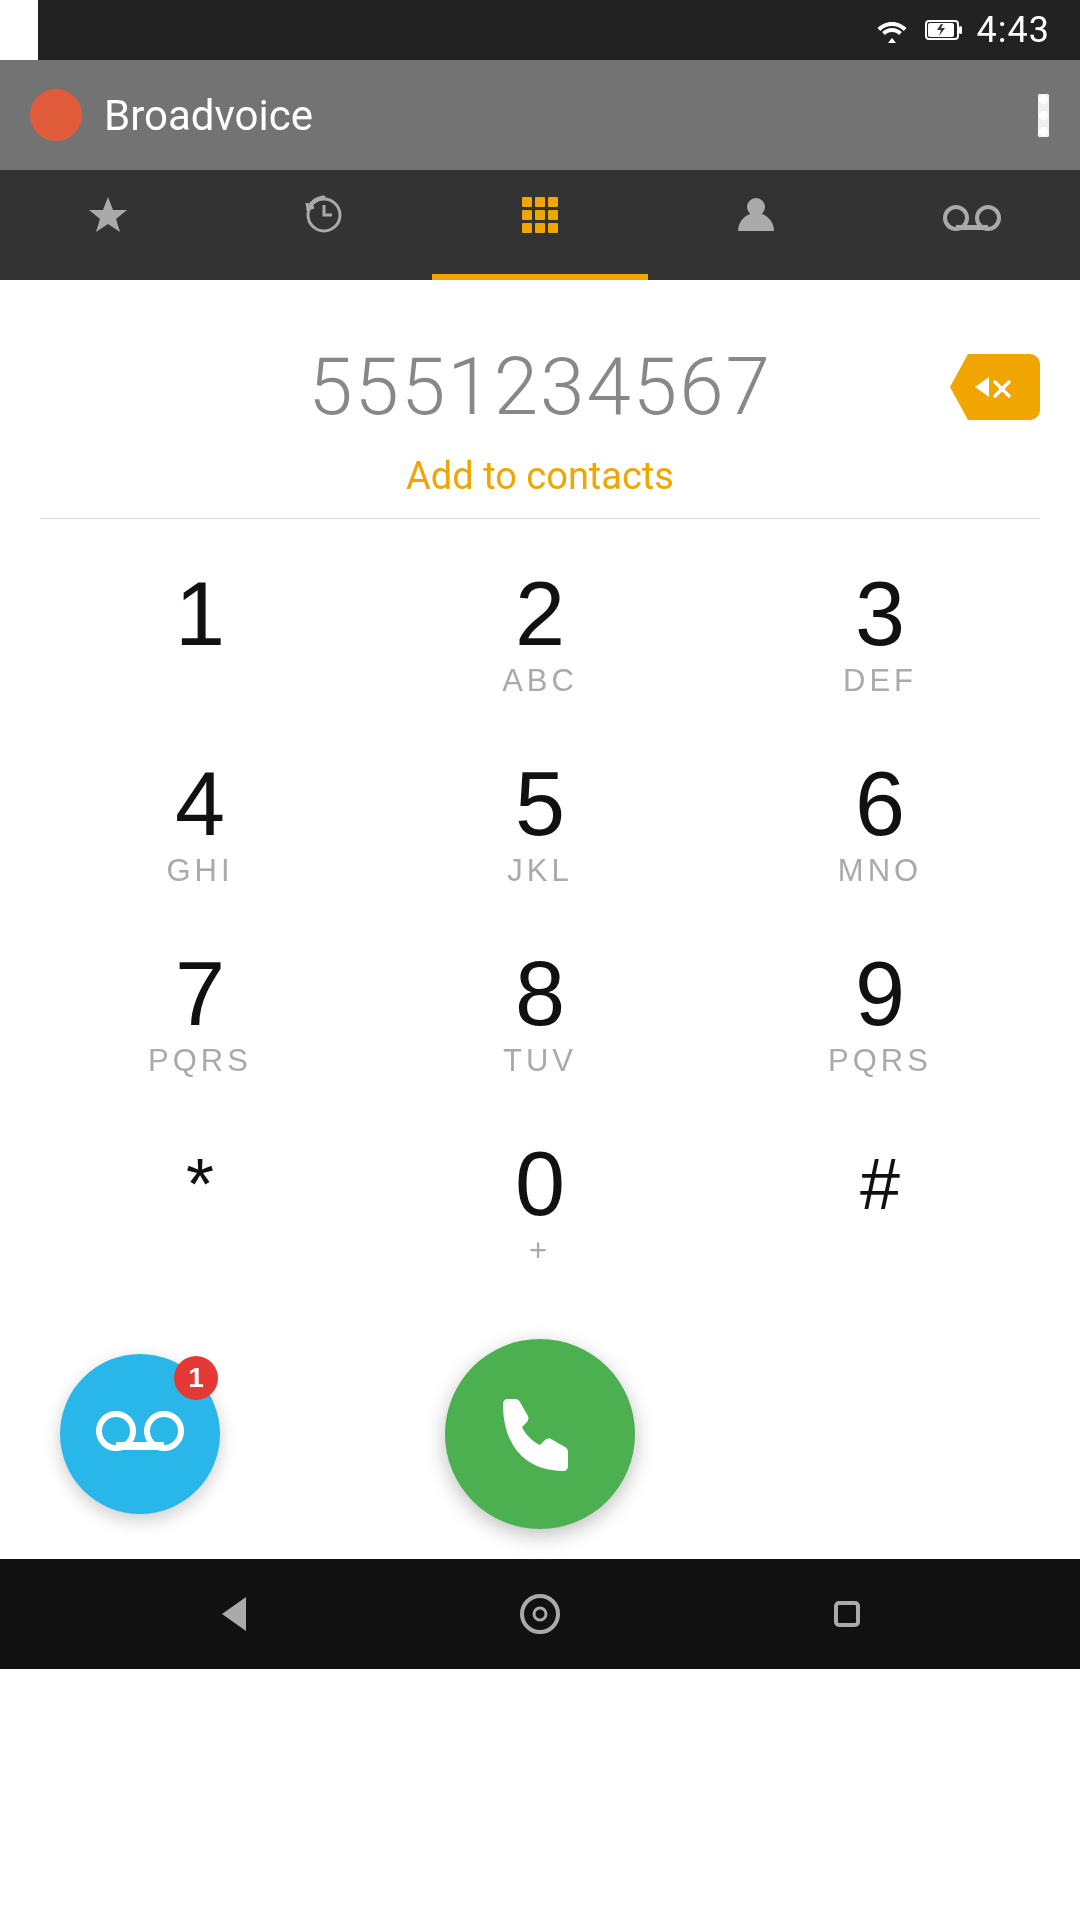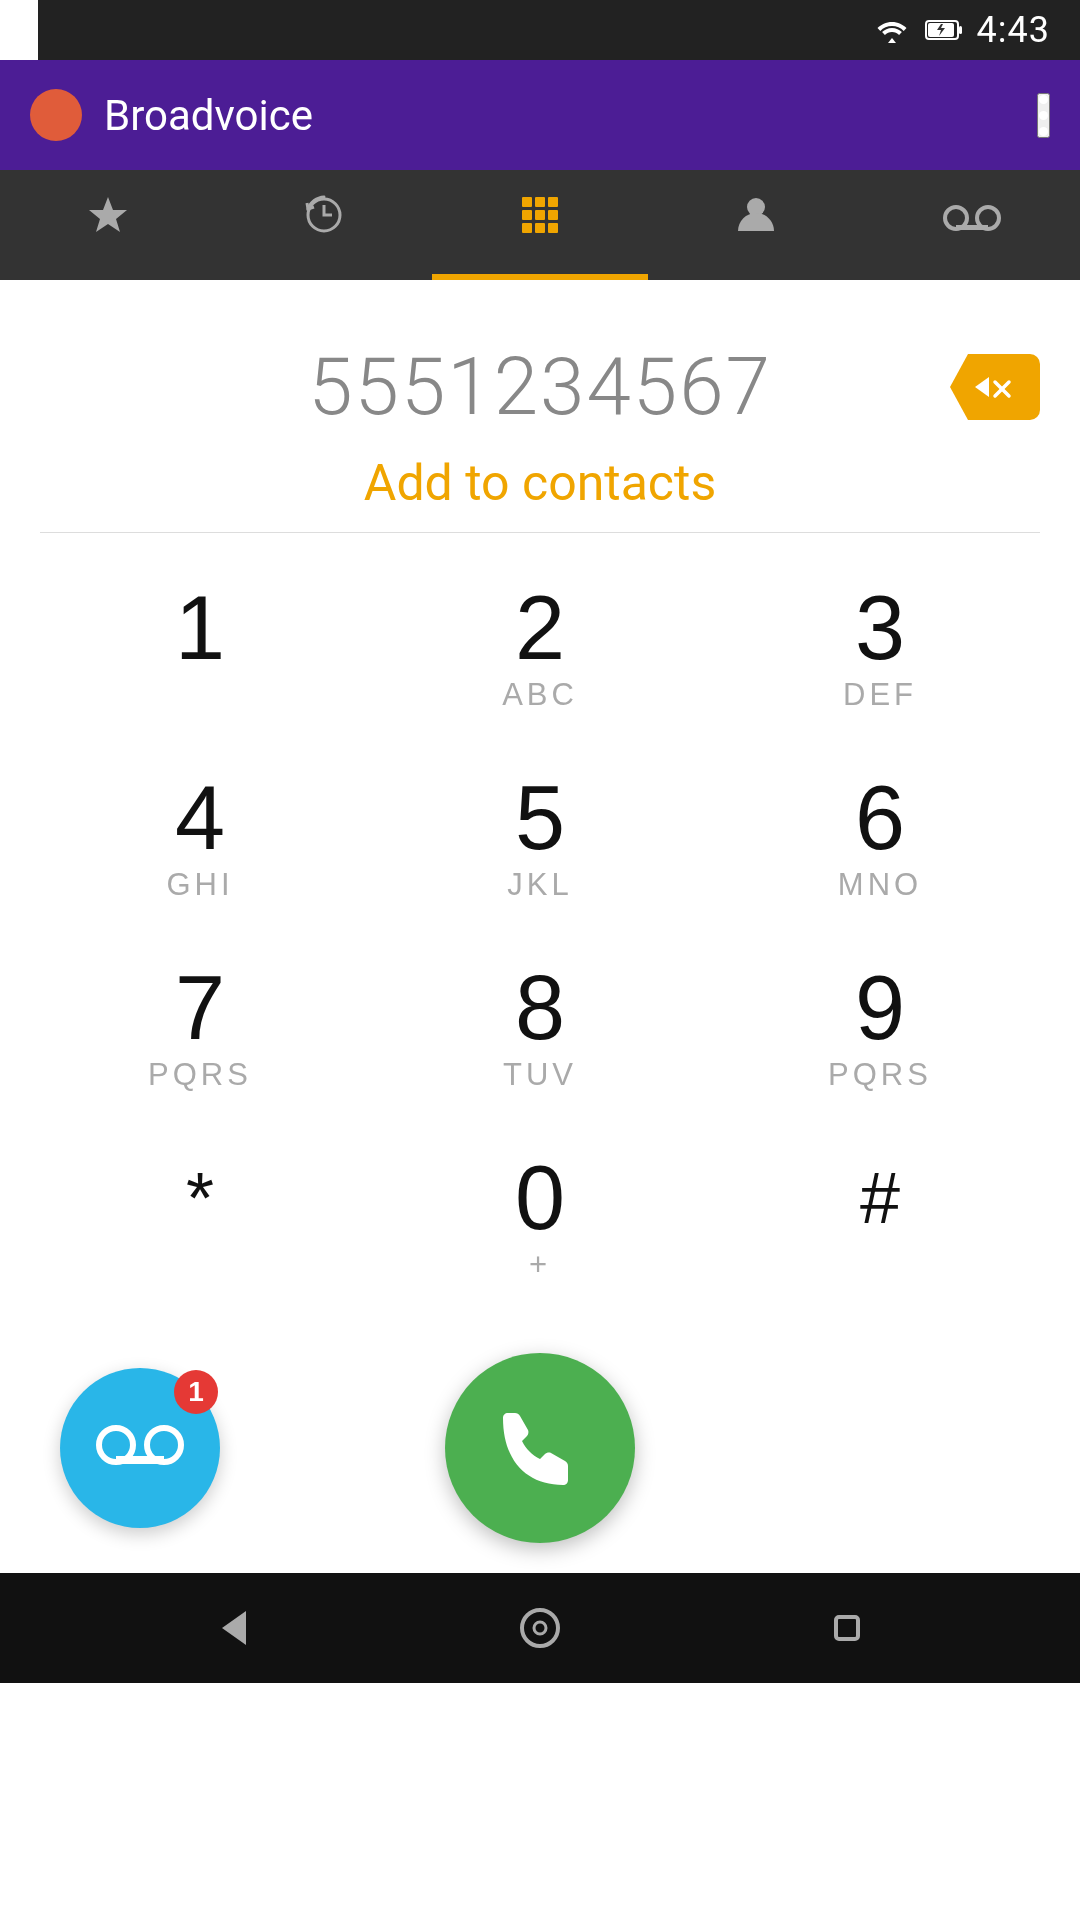--- a/index.html
+++ b/index.html
@@ -30,21 +30,21 @@
     }
     .status-time {
       color: white;
       font-size: 36px;
       font-weight: 400;
       letter-spacing: 1px;
     }
 
     
     .top-bar {
-      background: #4c1d95;
+      background: #737373;
       height: 110px;
       display: flex;
       align-items: center;
       padding: 0 30px;
       justify-content: space-between;
     }
     .app-title-area {
       display: flex;
       align-items: center;
       gap: 22px;
@@ -149,21 +149,21 @@
       justify-content: center;
       cursor: pointer;
       clip-path: polygon(20% 0%, 100% 0%, 100% 100%, 20% 100%, 0% 50%);
     }
     .backspace-btn svg { fill: white; }
 
     
     .add-to-contacts {
       text-align: center;
       color: #f0a500;
-      font-size: 50px;
+      font-size: 38px;
       padding: 10px 0 20px;
       cursor: pointer;
     }
 
     
     .divider {
       height: 1px;
       background: #ddd;
       margin: 0 10px;
     }

